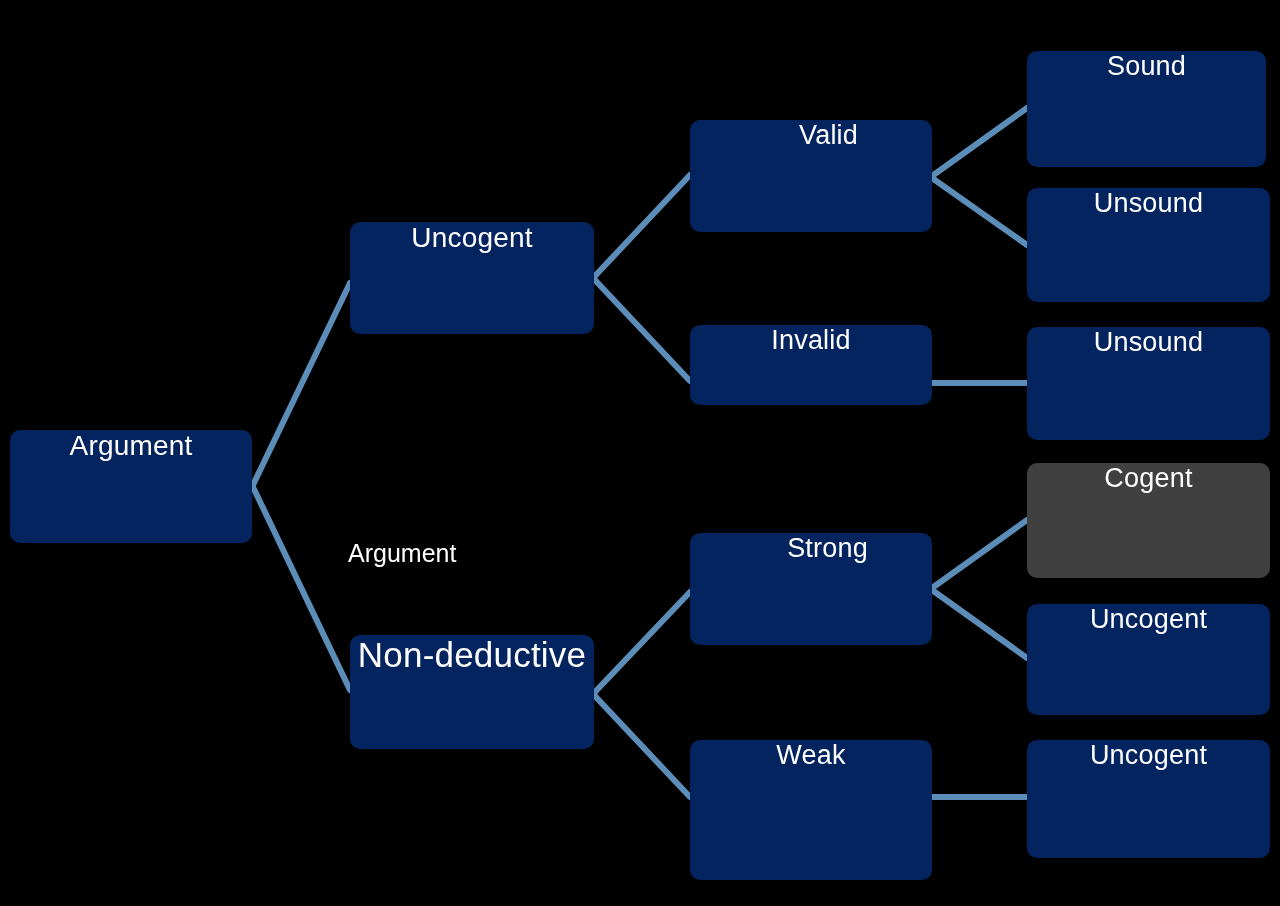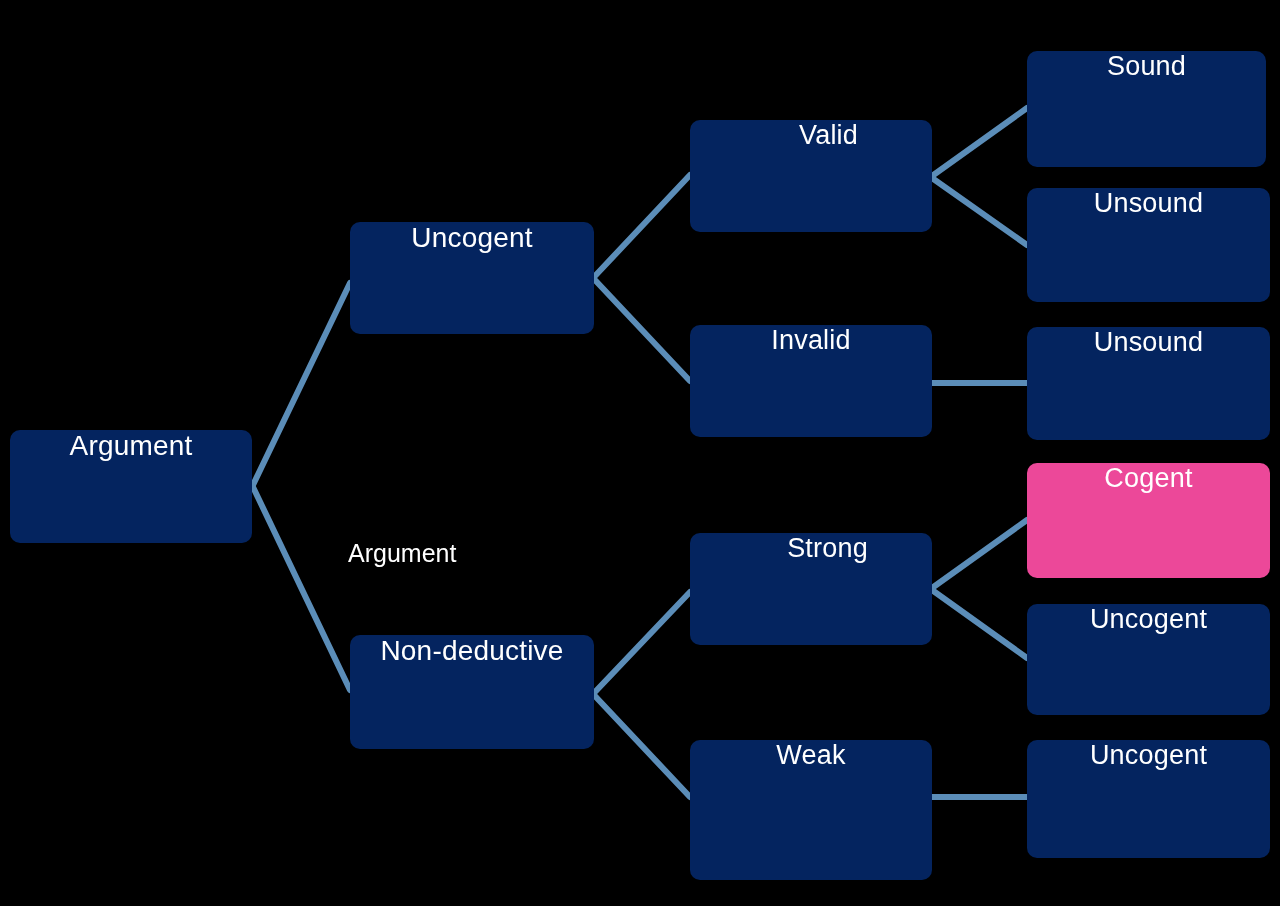--- a/index.html
+++ b/index.html
@@ -70,45 +70,45 @@
       <polyline points="932,590 1027,658" fill="none" stroke="#5B8DB8" stroke-width="6" stroke-linecap="round" stroke-linejoin="round"></polyline>
       <polyline points="932,797 1027,797" fill="none" stroke="#5B8DB8" stroke-width="6" stroke-linecap="round" stroke-linejoin="round"></polyline>
     </svg>
   <div id="nodes">
       <div class="node" style="left: 10px; top: 430px; width: 242px; height: 113px; background: rgb(4, 36, 95); color: rgb(255, 255, 255); font-size: 28px;">
         <span class="node-label">Argument</span>
       </div>
       <div class="node" style="left: 350px; top: 222px; width: 244px; height: 112px; background: rgb(4, 36, 95); color: rgb(255, 255, 255); font-size: 28px;">
         <span class="node-label">Uncogent</span>
       </div>
-      <div class="node" style="left: 350px; top: 635px; width: 244px; height: 114px; background: rgb(4, 36, 95); color: rgb(255, 255, 255); font-size: 28px;">
+      <div class="node" style="left: 350px; top: 635px; width: 244px; height: 114px; background: rgb(4, 36, 95); color: rgb(255, 255, 255); font-size: 35px;">
         <span class="node-label">Non-deductive</span>
       </div>
       <div class="node" style="left: 690px; top: 120px; width: 242px; height: 112px; background: rgb(4, 36, 95); color: rgb(255, 255, 255); font-size: 27px; padding-left: 35px;">
         <span class="node-label">Valid</span>
       </div>
-      <div class="node" style="left: 690px; top: 325px; width: 242px; height: 112px; background: rgb(4, 36, 95); color: rgb(255, 255, 255); font-size: 27px;">
+      <div class="node" style="left: 690px; top: 325px; width: 242px; height: 80px; background: rgb(4, 36, 95); color: rgb(255, 255, 255); font-size: 27px;">
         <span class="node-label">Invalid</span>
       </div>
       <div class="node" style="left: 690px; top: 533px; width: 242px; height: 112px; background: rgb(4, 36, 95); color: rgb(255, 255, 255); font-size: 27px; padding-left: 33px;">
         <span class="node-label">Strong</span>
       </div>
       <div class="node" style="left: 690px; top: 740px; width: 242px; height: 140px; background: rgb(4, 36, 95); color: rgb(255, 255, 255); font-size: 27px;">
         <span class="node-label">Weak</span>
       </div>
       <div class="node" style="left: 1027px; top: 51px; width: 239px; height: 116px; background: rgb(4, 36, 95); color: rgb(255, 255, 255); font-size: 27px;">
         <span class="node-label">Sound</span>
       </div>
       <div class="node" style="left: 1027px; top: 188px; width: 243px; height: 114px; background: rgb(4, 36, 95); color: rgb(255, 255, 255); font-size: 27px;">
         <span class="node-label">Unsound</span>
       </div>
       <div class="node" style="left: 1027px; top: 327px; width: 243px; height: 113px; background: rgb(4, 36, 95); color: rgb(255, 255, 255); font-size: 27px;">
         <span class="node-label">Unsound</span>
       </div>
-      <div class="node" style="left: 1027px; top: 463px; width: 243px; height: 115px; background: #ec4899; color: rgb(255, 255, 255); font-size: 27px;">
+      <div class="node" style="left: 1027px; top: 463px; width: 243px; height: 115px; background: #404040; color: rgb(255, 255, 255); font-size: 27px;">
         <span class="node-label">Cogent</span>
       </div>
       <div class="node" style="left: 1027px; top: 604px; width: 243px; height: 111px; background: rgb(4, 36, 95); color: rgb(255, 255, 255); font-size: 27px;">
         <span class="node-label">Uncogent</span>
       </div>
       <div class="node" style="left: 1027px; top: 740px; width: 243px; height: 118px; background: rgb(4, 36, 95); color: rgb(255, 255, 255); font-size: 27px;">
         <span class="node-label">Uncogent</span>
       </div>
     </div>
   <div id="floats">

